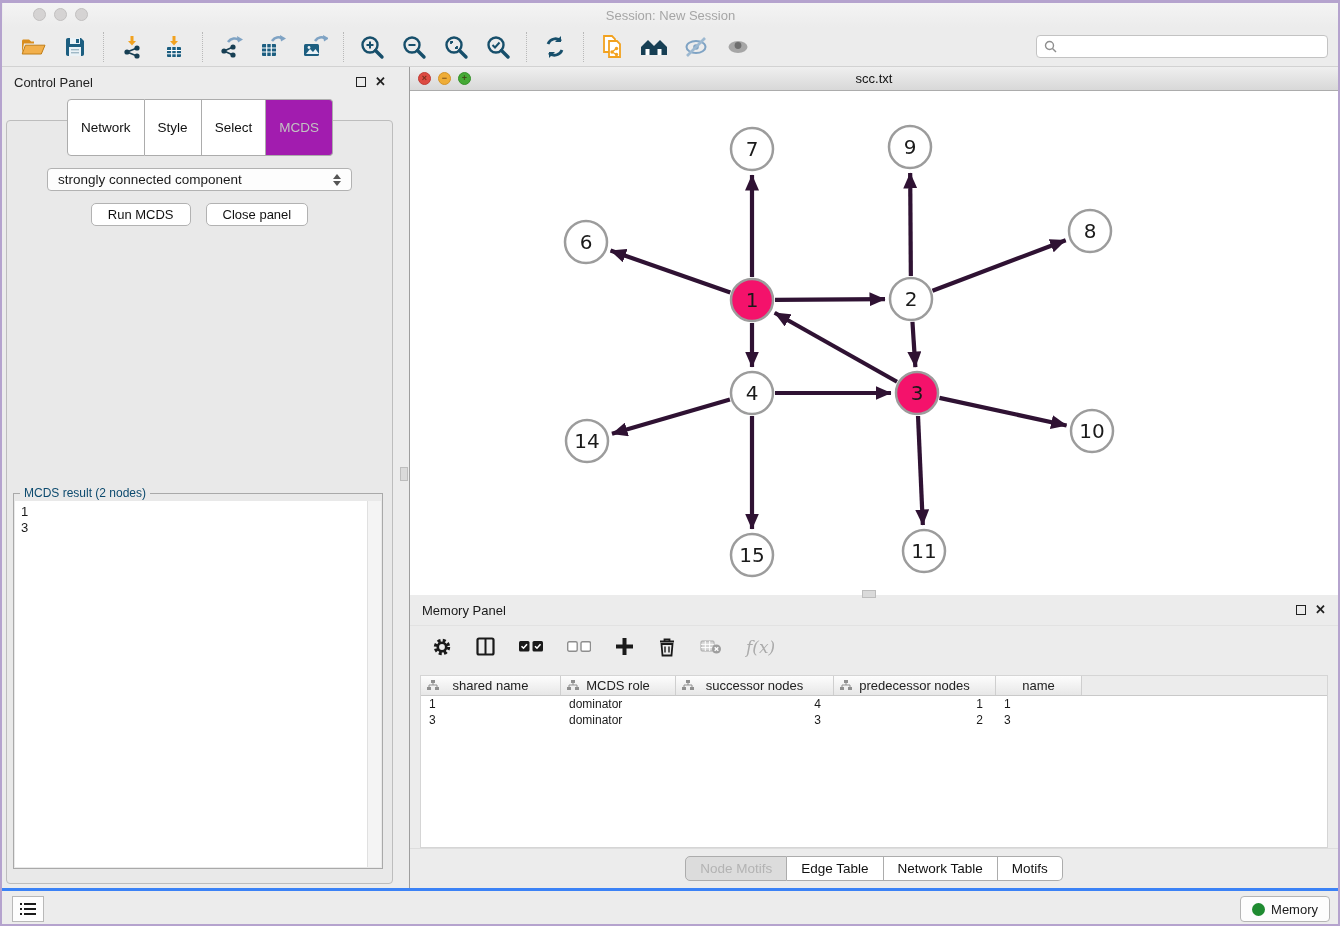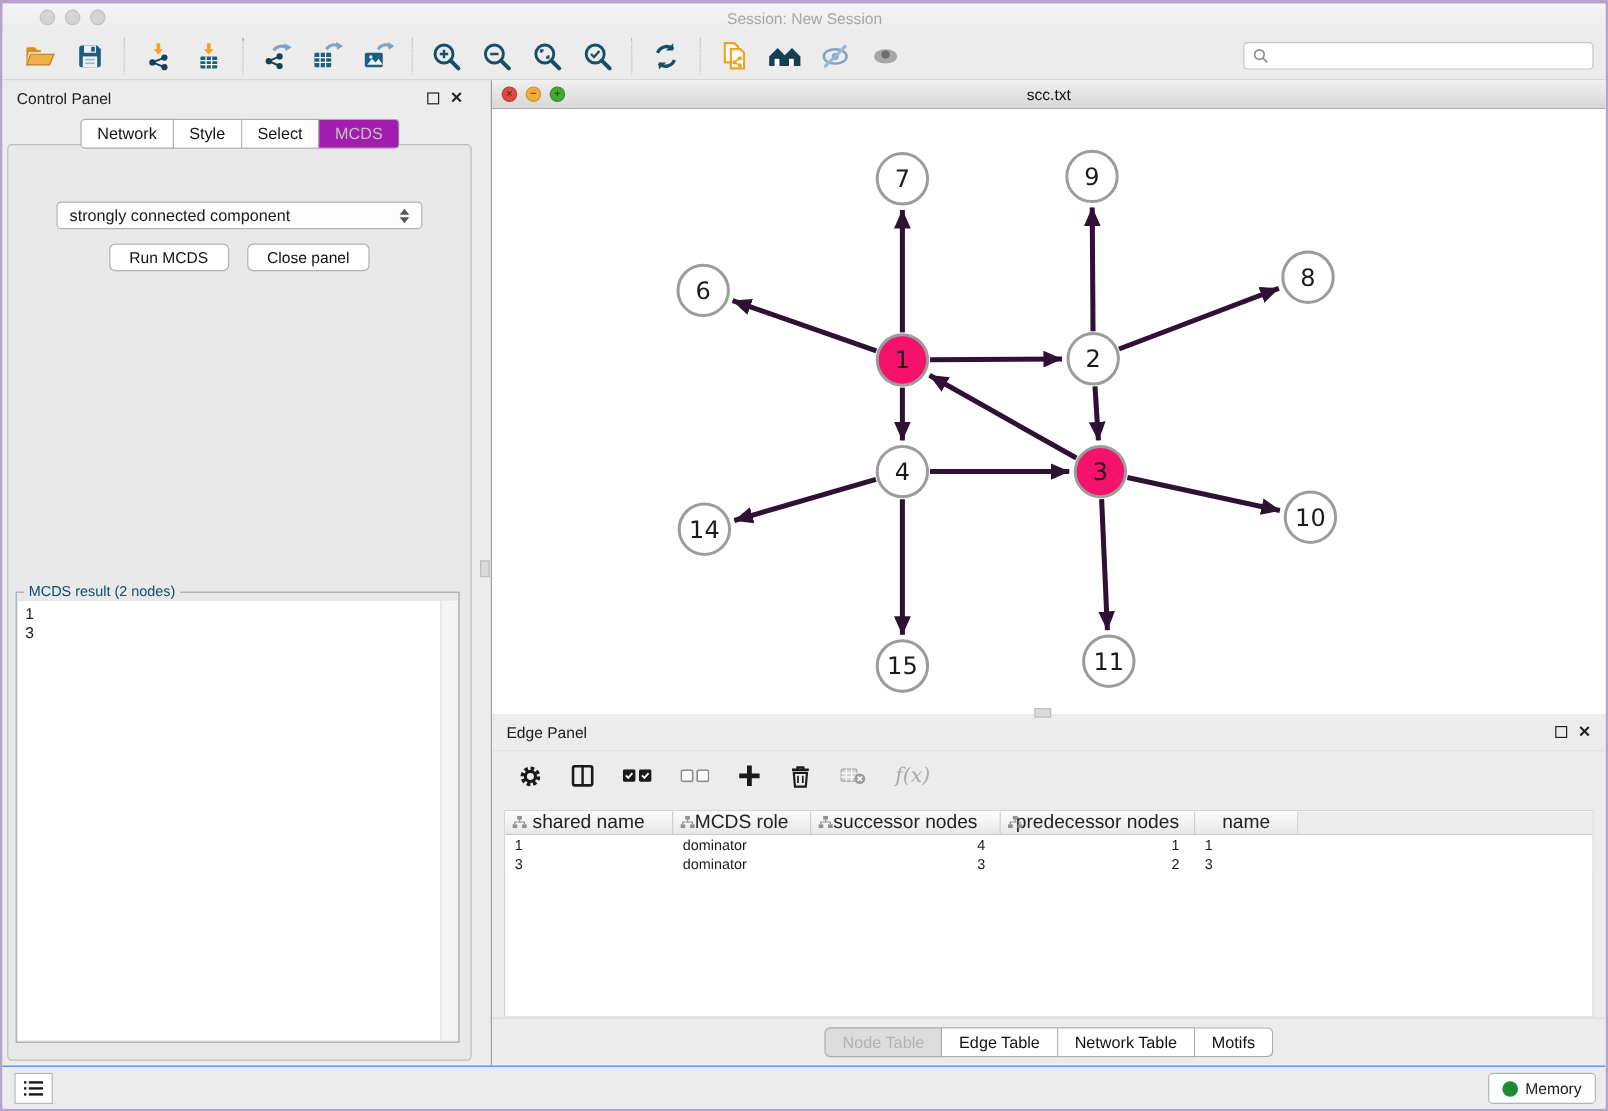--- a/index.html
+++ b/index.html
@@ -29,21 +29,21 @@
   .searchbox svg { flex:0 0 auto; }
   .searchbox input { border:none; outline:none; flex:1; font-size:12px; margin-left:5px; background:transparent; }
   
   .left-panel { position:absolute; top:64px; left:0; width:396px; bottom:36px; background:#ECECEC; }
   .panel-header { height:30px; display:flex; align-items:center; padding:0 12px; }
   .panel-header .ph-title { font-size:13px; color:#222; flex:1; }
   .wm-icons { display:flex; align-items:center; gap:9px; }
   .wm-float { width:10px; height:10px; border:1.6px solid #222; }
   .wm-close { font-size:13px; font-weight:bold; color:#222; line-height:10px; }
   .seg-tabs { position:absolute; top:32px; left:0; right:0; display:flex; justify-content:center; z-index:2; }
-  .seg-tab { font-size:13.5px; padding:4px 13px; background:#fff; border:1px solid #ACACAC; border-left:none; color:#111; }
+  .seg-tab { font-size:13.5px; padding:20px 13px; background:#fff; border:1px solid #ACACAC; border-left:none; color:#111; }
   .seg-tab:first-child { border-left:1px solid #ACACAC; border-radius:4px 0 0 4px; }
   .seg-tab:last-child { border-radius:0 4px 4px 0; }
   .seg-tab.disabled-active { background:#a21caf; color:#C2C2C2; }
   .cp-content { position:absolute; top:53px; left:4px; right:5px; bottom:4px;
     background:#E9E9E9; border:1px solid #BDBDBD; border-radius:4px; }
   .opt-label { text-align:center; margin-top:24px; font-size:13.5px; color:#111; }
   .opt-select { position:absolute; left:40px; right:40px; top:47px; height:23px; background:#FDFDFD;
     border:1px solid #B2B2B2; border-radius:4px; display:flex; align-items:center; padding:0 10px; font-size:13.5px; }
   .opt-select .sel-text { flex:1; }
   .stepper { display:flex; flex-direction:column; gap:2px; align-items:center; }
@@ -78,34 +78,34 @@
   .table-panel { position:absolute; left:408px; right:0; top:592px; bottom:36px; background:#ECECEC; }
   .tp-header { height:30px; display:flex; align-items:center; padding:0 12px; }
   .tp-header .tp-title { font-size:13px; flex:1; }
   .tp-toolbar { height:42px; display:flex; align-items:center; gap:24px; padding-left:22px; border-top:1px solid #E2E2E2; }
   .tp-tool { display:flex; align-items:center; justify-content:center; }
   .fx-label { font-family:"DejaVu Serif", serif; font-style:italic; font-size:17px; color:#ABABAB; }
   .grid-table { position:absolute; left:10px; right:10px; top:80px; bottom:40px; background:#fff; border:1px solid #D5D5D5; overflow:hidden; }
   .gt-head { display:grid; grid-template-columns:140px 115px 158px 162px 86px 1fr; height:20px;
     background:linear-gradient(#FDFDFD,#E7E7E7); border-bottom:1px solid #C9C9C9; }
   .gt-head .hcell { position:relative; display:flex; align-items:center; justify-content:center;
-    font-size:16px; color:#222; border-right:1px solid #CFCFCF; }
+    font-size:13px; color:#222; border-right:1px solid #CFCFCF; }
   .gt-head .hcell .colicon { position:absolute; left:6px; top:4px; }
   .gt-head .hcell:last-child { border-right:none; background:#ECECEC; }
   .gt-row { display:grid; grid-template-columns:140px 115px 158px 162px 86px 1fr; height:16px; font-size:12px; background:#fff; }
   .gt-row .cell { padding:0 8px; display:flex; align-items:center; }
   .gt-row .cell.r { justify-content:flex-end; padding-right:13px; }
   .footer-tabs { position:absolute; left:0; right:0; bottom:0; height:40px; background:#ECECEC; border-top:1px solid #DDD;
     display:flex; align-items:center; justify-content:center; }
   .ftab { font-size:13.5px; padding:4px 14px; background:#fff; border:1px solid #ACACAC; border-left:none; color:#111; }
   .ftab:first-child { border-left:1px solid #ACACAC; border-radius:5px 0 0 5px; }
   .ftab:last-child { border-radius:0 5px 5px 0; }
   .ftab.disabled-active { background:#DCDCDC; color:#B3B3B3; }
   
-  .statusbar { position:absolute; left:0; right:0; bottom:0; height:36px; background:#ECECEC; border-top:1px solid #3b82f6; }
+  .statusbar { position:absolute; left:0; right:0; bottom:0; height:36px; background:#ECECEC; border-top:3px solid #3b82f6; }
   .list-btn { position:absolute; left:10px; top:5px; width:32px; height:26px; background:#FDFDFD; border:1px solid #B8B8B8;
     display:flex; align-items:center; justify-content:center; }
   .memory-btn { position:absolute; right:8px; top:5px; height:26px; background:#FDFDFD; border:1px solid #B5B5B5; border-radius:4px;
     display:flex; align-items:center; gap:6px; padding:0 11px; font-size:13px; }
   .memory-dot { width:13px; height:13px; border-radius:50%; background:#1F8B31; }
   svg { display:block; }
 </style>
 </head>
 <body>
 
@@ -353,21 +353,21 @@
         <text x="342" y="471" text-anchor="middle" font-size="20" font-family="DejaVu Sans, sans-serif" fill="#1A1A1A">15</text>
         <circle cx="514" cy="460" r="21" fill="#FFFFFF" stroke="#9C9C9C" stroke-width="2.5"></circle>
         <text x="514" y="467" text-anchor="middle" font-size="20" font-family="DejaVu Sans, sans-serif" fill="#1A1A1A">11</text>
       </svg>
   </div>
 </div>
 
 <div class="table-panel">
   <div class="divider-h-handle"></div>
   <div class="tp-header">
-    <span class="tp-title">Edge Panel</span>
+    <span class="tp-title">Memory Panel</span>
     <span class="wm-icons">
       <span class="wm-float"></span>
       <span class="wm-close">✕</span>
     </span>
   </div>
   <div class="tp-toolbar">
     <span class="tp-tool">
       <svg width="20" height="20" viewBox="0 0 20 20">
           <circle cx="10" cy="10" r="6.5" stroke="#1A1A1A" stroke-width="3.4" fill="none" stroke-dasharray="2.9 2.2"></circle>
           <circle cx="10" cy="10" r="4.2" stroke="#1A1A1A" stroke-width="2.6" fill="none"></circle>
@@ -472,21 +472,21 @@
           <div class="cell ">3</div>
           <div class="cell ">dominator</div>
           <div class="cell r">3</div>
           <div class="cell r">2</div>
           <div class="cell ">3</div>
           <div class="cell"></div>
         </div>
       </div>
   </div>
   <div class="footer-tabs" id="table-tabs">
-      <span class="ftab disabled-active">Node Table</span>
+      <span class="ftab disabled-active">Node Motifs</span>
       <span class="ftab">Edge Table</span>
       <span class="ftab">Network Table</span>
       <span class="ftab">Motifs</span>
     </div>
 </div>
 
 <div class="statusbar">
   <div class="list-btn">
     <svg width="16" height="14" viewBox="0 0 16 14">
         <rect x="0" y="1" width="2" height="2" fill="#1A1A1A"></rect>

